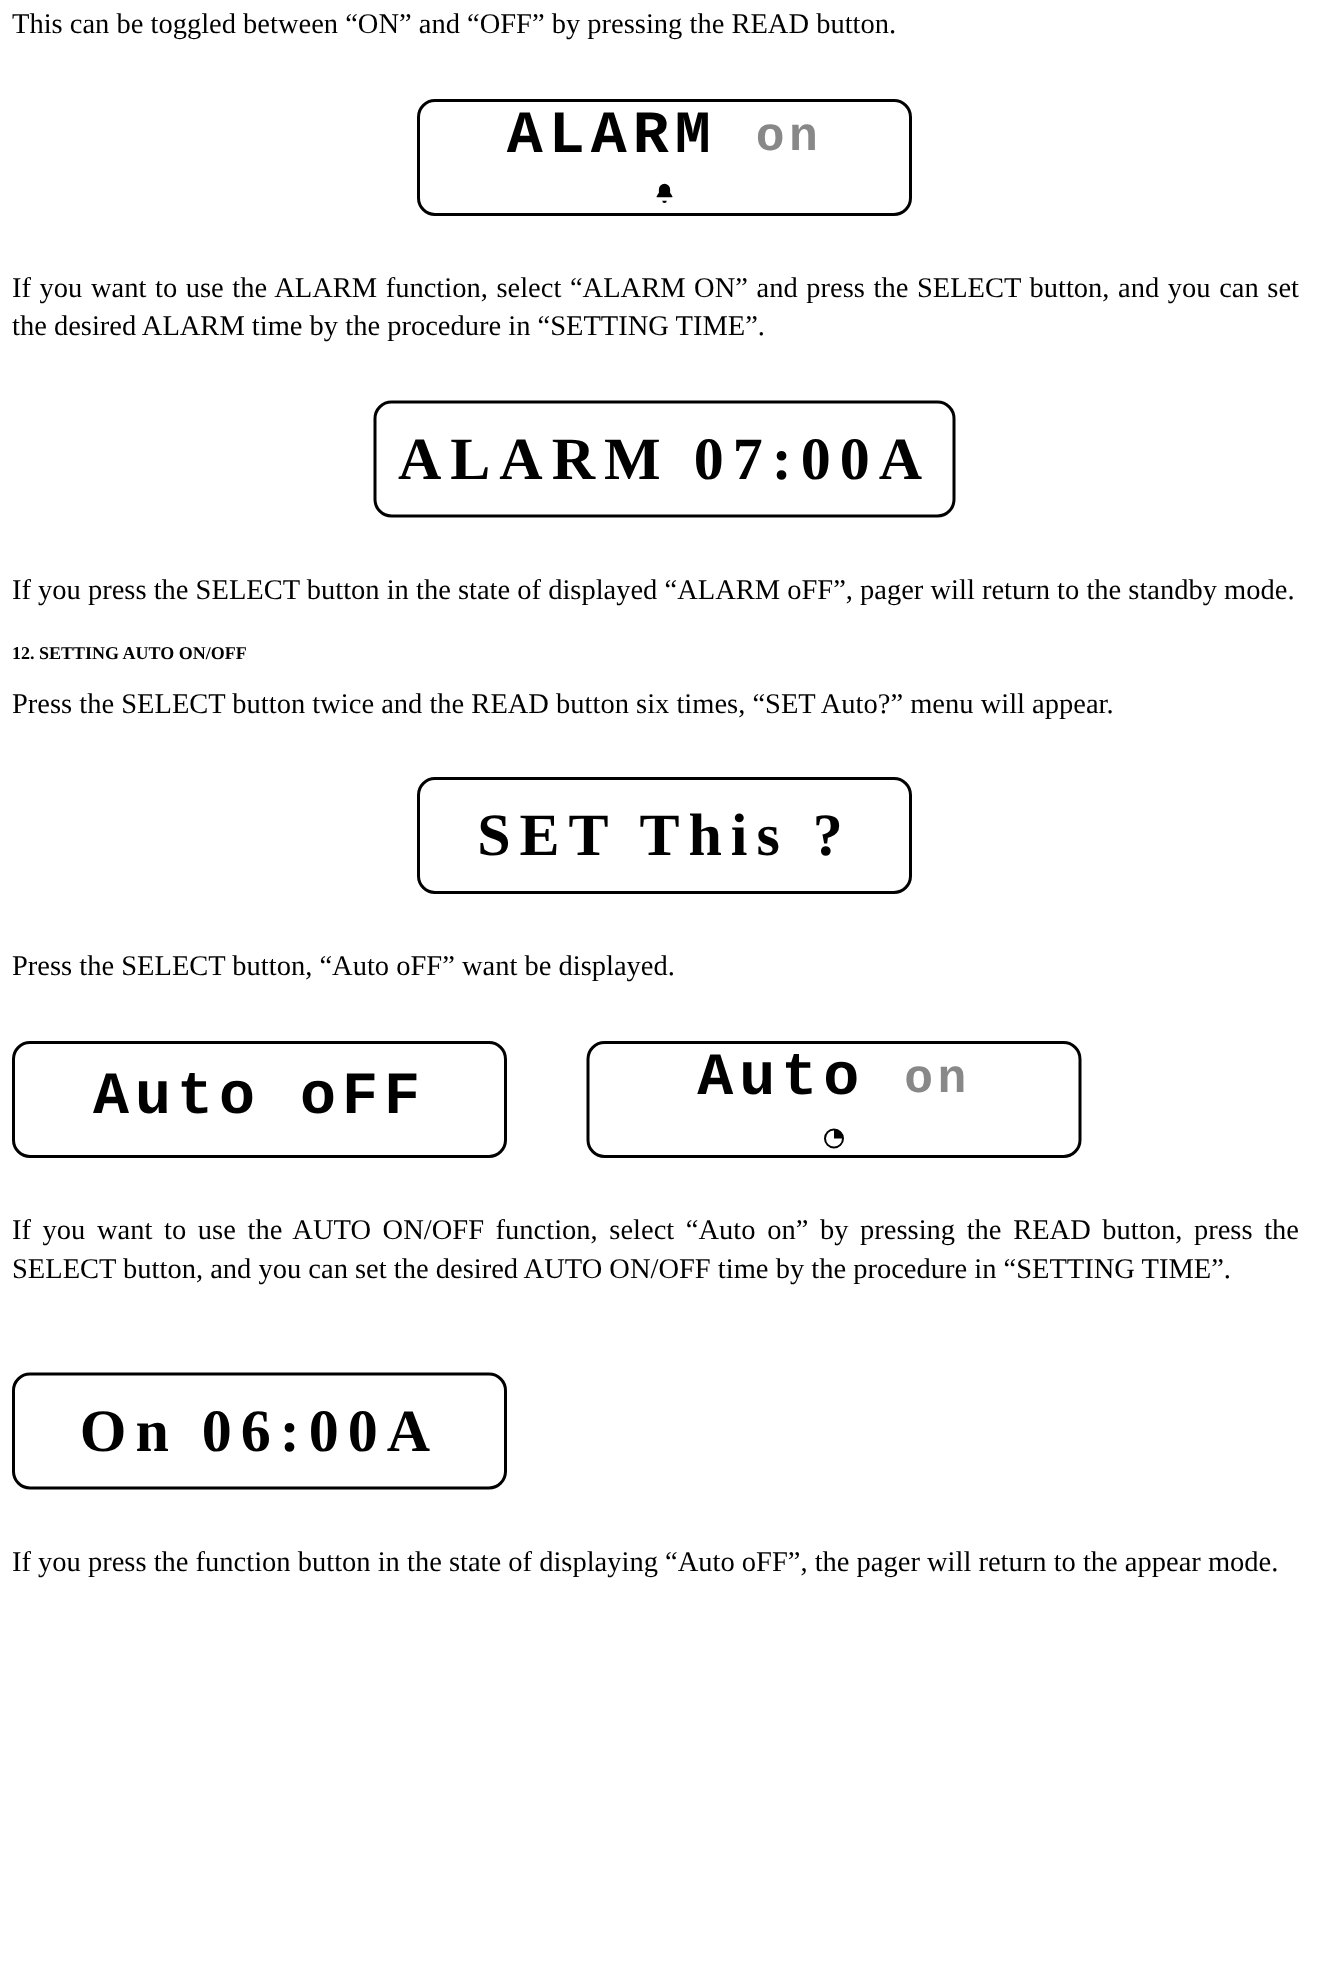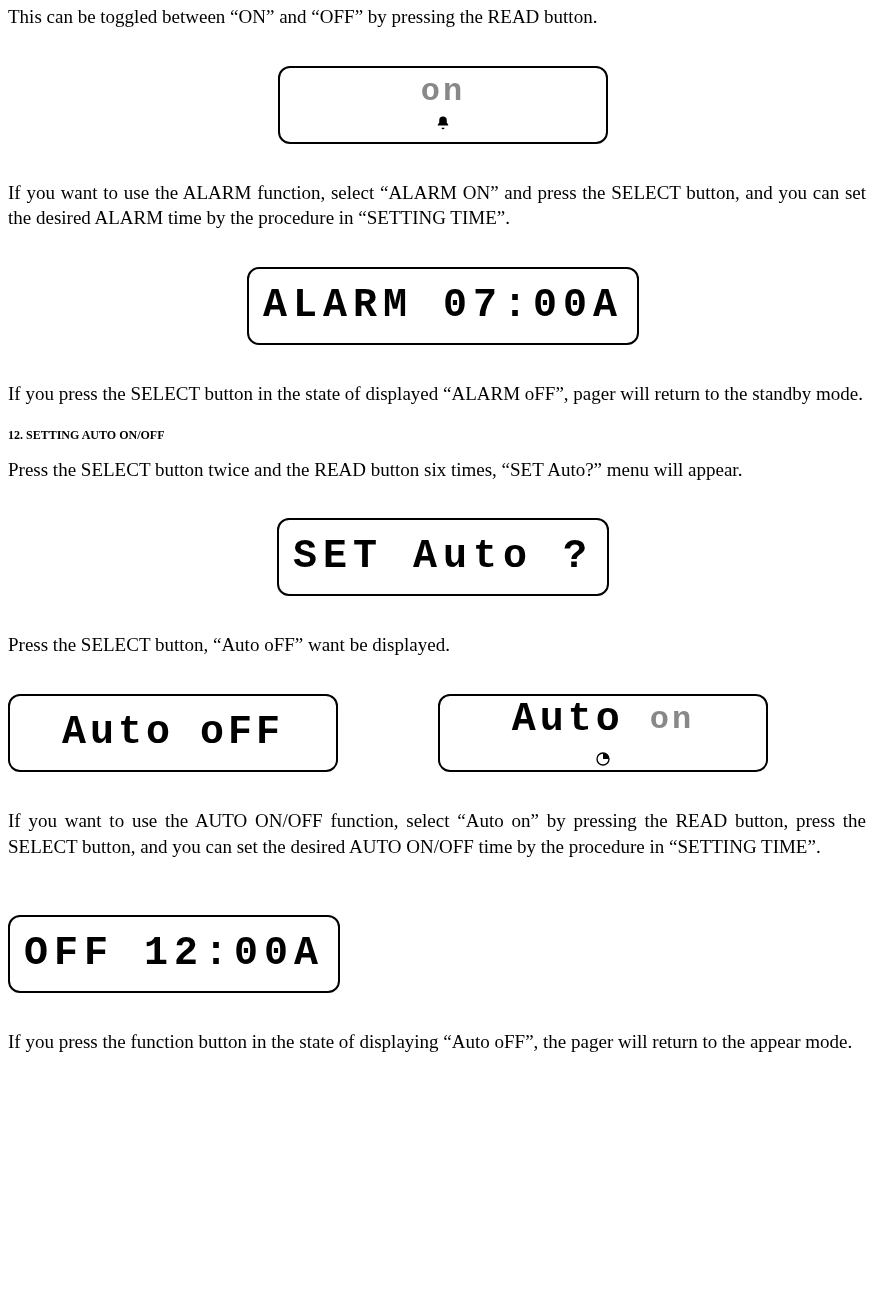--- a/index.html
+++ b/index.html
@@ -18,21 +18,21 @@
     font-weight: bold;
     font-size: 12px;
     margin: 20px 0 14px 0;
   }
   .fig-row {
     display: flex;
     justify-content: center;
     gap: 140px;
     margin: 36px 0 36px 0;
   }
-  .fig-row.left { justify-content: flex-start; gap: 100px; margin-left: 0; }
+  .fig-row.left { justify-content: flex-start; gap: 53px; margin-left: 0; }
   .lcd {
     border: 2px solid #000;
     border-radius: 12px;
     padding: 8px 14px;
     min-width: 330px;
     height: 78px;
     display: flex;
     flex-direction: column;
     justify-content: center;
     align-items: center;
@@ -43,30 +43,31 @@
     align-items: center;
     gap: 26px;
     font-family: "Courier New", Courier, monospace;
     font-weight: bold;
     letter-spacing: 4px;
   }
   .seg-big { font-size: 40px; }
   .seg-small { font-size: 32px; letter-spacing: 3px; color:#000; }
   .seg-gray { color:#888; }
   .icon-row { margin-top: 2px; font-size: 18px; }
-  .spaced { letter-spacing: 6px; }
+  .spaced { letter-spacing: 6px; font-family: Liberation Serif, serif; }
 </style>
 </head>
 <body>
 
 <p>This can be toggled between “ON” and “OFF” by pressing the READ button.</p>
 
 <div class="fig-row">
   <div class="lcd">
     <div class="lcd-line">
+      <span class="seg-big">ALARM</span>
       <span class="seg-small seg-gray">on</span>
     </div>
     <div class="icon-row">
       <svg width="18" height="18" viewBox="0 0 24 24">
           <path fill="#000" d="M12 2a5 5 0 0 0-5 5v3l-2 3v1h14v-1l-2-3V7a5 5 0 0 0-5-5zm-2 15a2 2 0 1 0 4 0h-4z"></path>
         </svg>
     </div>
   </div>
 </div>
 
@@ -82,21 +83,21 @@
 
 <p class="justify">If you press the SELECT button in the state of displayed “ALARM oFF”, pager will return to the standby mode.</p>
 
 <div class="heading">12. SETTING AUTO ON/OFF</div>
 
 <p>Press the SELECT button twice and the READ button six times, “SET Auto?” menu will appear.</p>
 
 <div class="fig-row">
   <div class="lcd">
     <div class="lcd-line">
-      <span class="seg-big spaced">SET Auto ?</span>
+      <span class="seg-big spaced">SET This ?</span>
     </div>
   </div>
 </div>
 
 <p>Press the SELECT button, “Auto oFF” want be displayed.</p>
 
 <div class="fig-row left">
   <div class="lcd">
     <div class="lcd-line">
       <span class="seg-big">Auto</span>
@@ -115,18 +116,18 @@
         </svg>
     </div>
   </div>
 </div>
 
 <p class="justify">If you want to use the AUTO ON/OFF function, select “Auto on” by pressing the READ button, press the SELECT button, and you can set the desired AUTO ON/OFF time by the procedure in “SETTING TIME”.</p>
 
 <div class="fig-row left" style="margin-top:56px;">
   <div class="lcd">
     <div class="lcd-line">
-      <span class="seg-big spaced">OFF  12:00A</span>
+      <span class="seg-big spaced">On  06:00A</span>
     </div>
   </div>
 </div>
 
 <p class="justify">If you press the function button in the state of displaying “Auto oFF”, the pager will return to the appear mode.</p>
 
 </body></html>

